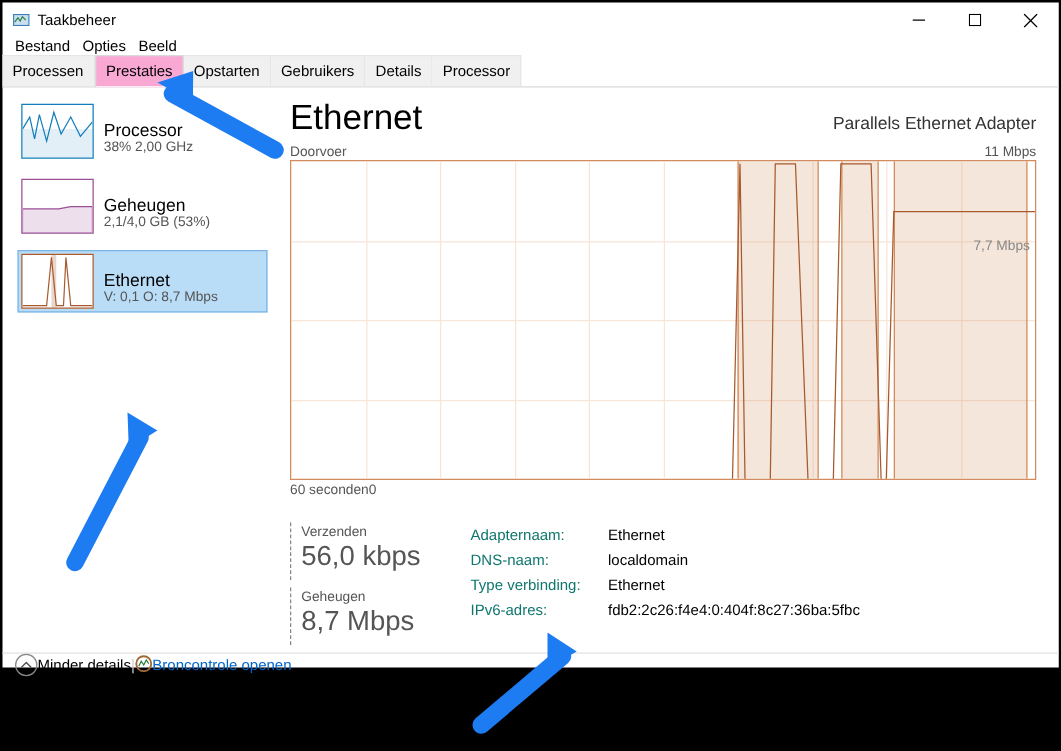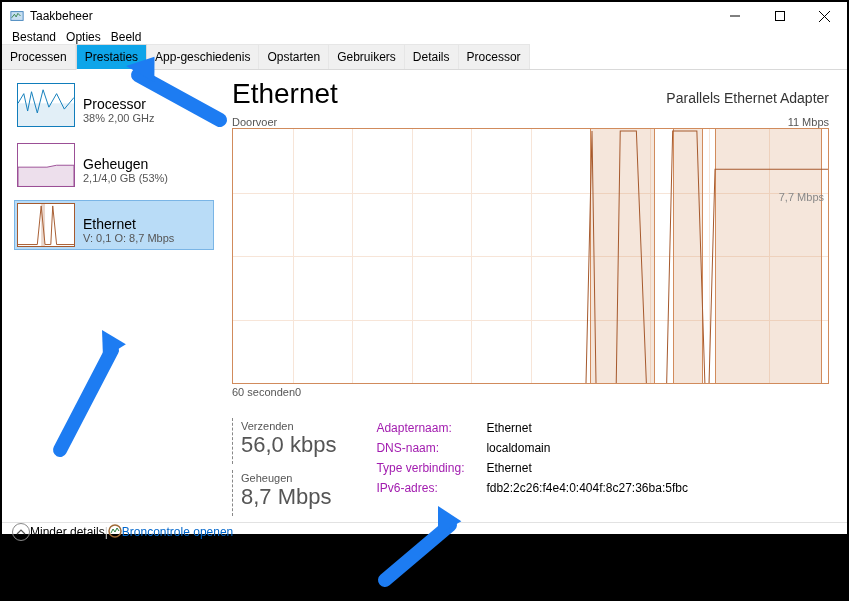--- a/index.html
+++ b/index.html
@@ -29,21 +29,21 @@
     border-bottom: 0;
   }
   .titlebar .icon { width: 14px; height: 14px; margin-right: 6px; }
   .title-text { color: #000; font-size: 12px; flex: 1; }
   .win-controls { display: flex; }
   .win-btn { width: 45px; height: 28px; display:flex; align-items:center; justify-content:center; }
   .menubar { height: 20px; display:flex; align-items:center; padding-left:8px; gap:6px; font-size: 12px; color:#000; }
   .menubar span { padding: 0 2px; }
   .tabs { display:flex; border-bottom: 1px solid #d9d9d9; padding-left: 0px; }
   .tab { padding: 5px 8px; font-size: 12px; color:#000; background:#f0f0f0; border-right:1px solid #e6e6e6; border-top:1px solid #e6e6e6;}
-  .tab.active { background:#0ea5e9; border-bottom: 1px solid #fff; margin-bottom:-1px; border-left:1px solid #d9d9d9; border-right:1px solid #d9d9d9; border-top:1px solid #d9d9d9;}
+  .tab.active { background:#f9a8d4; border-bottom: 1px solid #fff; margin-bottom:-1px; border-left:1px solid #d9d9d9; border-right:1px solid #d9d9d9; border-top:1px solid #d9d9d9;}
   .content { flex:1; display:flex; }
   .sidebar { width: 218px; padding: 10px 0 0 12px; }
   .card {
     width: 200px; height: 50px;
     display:flex; align-items:center;
     margin-bottom: 10px;
     border: 1px solid transparent;
   }
   .card.selected { background:#b9dcf7; border:1px solid #7ab5e6; }
   .thumb { width:58px; height:44px; border:1px solid #117dbb; margin:2px 8px 2px 2px; background:#fff; position:relative; overflow:hidden;}
@@ -68,21 +68,21 @@
     overflow:hidden;
   }
   .chart .grid-v, .chart .grid-h { position:absolute; background:#f7e5d8;}
   .x-labels { display:flex; justify-content:flex-start; font-size:11px; color:#555; margin-bottom:20px;}
   .stats { display:flex; gap:40px;}
   .leftstats .block { border-left: 1px dashed #888; padding:2px 0 6px 8px; margin-bottom:6px;}
   .block .lbl { font-size:11px; color:#555;}
   .block .val { font-size:22px; color:#555;}
   .rightstats { font-size:12px; line-height:20px;}
   .rightstats .row { display:flex;}
-  .rightstats .k { width:110px; color:#a21caf;}
+  .rightstats .k { width:110px; color:#0f766e;}
   .rightstats .v { color:#000;}
   .footer {
     height: 36px; border-top:1px solid #e2e2e2;
     display:flex; align-items:center; padding-left:10px; 
     font-size:12px;
   }
   .footer .circle { width:18px; height:18px; border:1px solid #888; border-radius:50%; display:flex; align-items:center; justify-content:center;}
   .footer .link { color:#0066cc;}
   .footer .sep { color:#ccc;}
   
@@ -131,21 +131,20 @@
 
   <div class="menubar">
     <span>Bestand</span>
     <span>Opties</span>
     <span>Beeld</span>
   </div>
 
   <div class="tabs">
     <div class="tab">Processen</div>
     <div class="tab active">Prestaties</div>
-    <div class="tab">App-geschiedenis</div>
     <div class="tab">Opstarten</div>
     <div class="tab">Gebruikers</div>
     <div class="tab">Details</div>
     <div class="tab">Processor</div>
   </div>
 
   <div class="content">
     <div class="sidebar">
 
       <div class="card">

